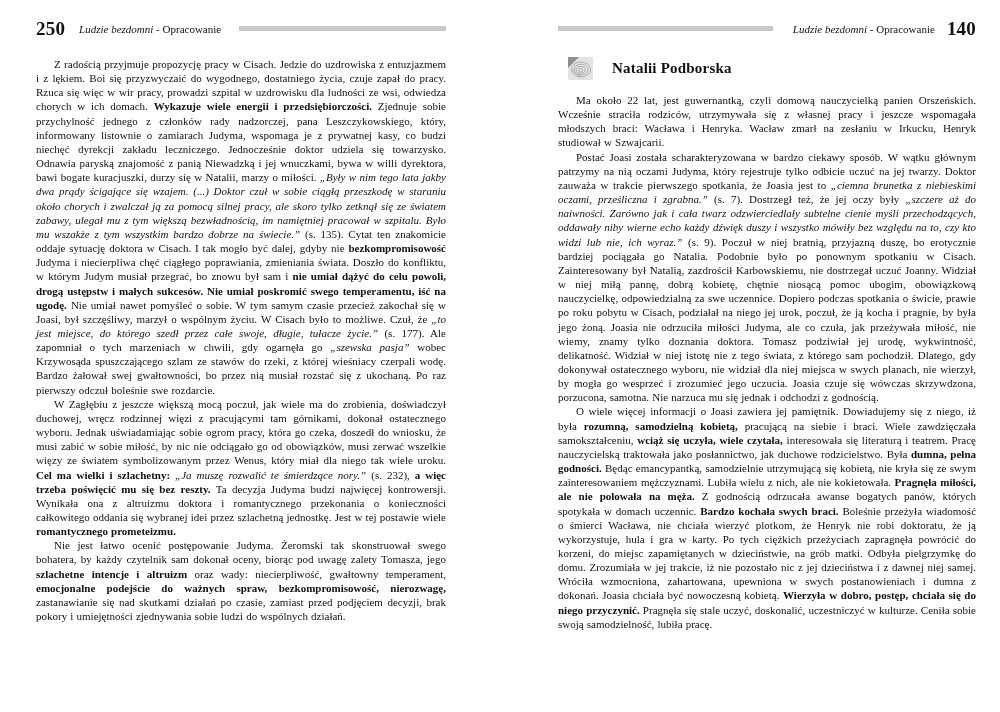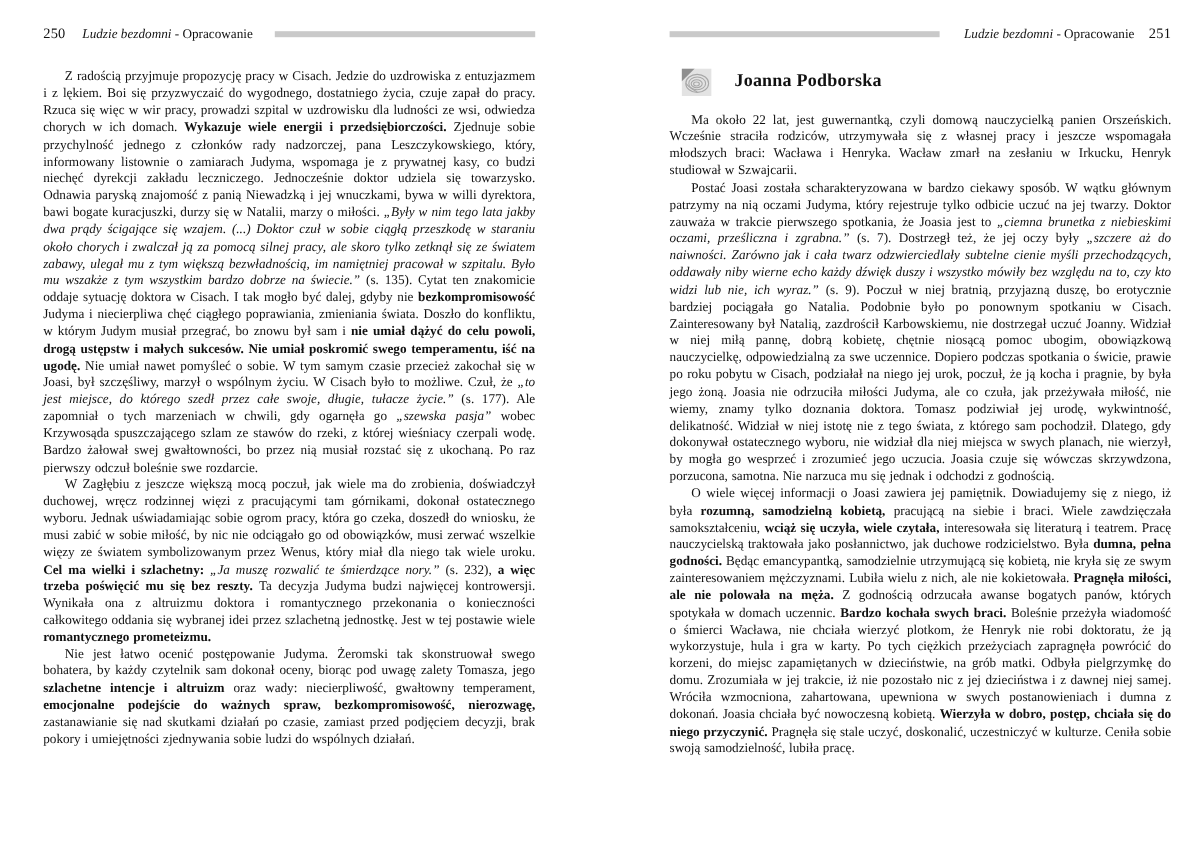--- a/index.html
+++ b/index.html
@@ -6,21 +6,21 @@
   body{
     width:1000px;height:712px;position:relative;background:#ffffff;
     font-family:"Liberation Serif","DejaVu Serif",serif;color:#111;
     -webkit-font-smoothing:antialiased;
   }
   .page{position:absolute;top:20px;}
   .page-left{left:36px;width:410px;}
   .page-right{left:558px;width:418px;}
 
   .running-head{display:flex;align-items:center;height:17px;font-size:11px;}
-  .pagenum{font-weight:normal;font-size:12px;letter-spacing:.2px;}
+  .pagenum{font-weight:bold;font-size:19px;letter-spacing:.2px;}
   .rh-title{white-space:nowrap;text-align:right;}
   .rh-title .it{font-style:italic;}
   .head-rule{height:5px;background:#c9c9c9;flex:1;align-self:center;}
   .page-left .pagenum{margin-right:14px;}
   .page-left .head-rule{margin-left:18px;max-width:228px;}
   .page-right .head-rule{margin-right:20px;max-width:230px;}
   .page-right .running-head{justify-content:flex-end;}
   .page-right .pagenum{margin-left:12px;}
 
   .body-text{margin-top:20px;}
@@ -52,36 +52,36 @@
       <p><span class="n">Z radością przyjmuje propozycję pracy w Cisach. Jedzie do uzdrowiska z entuzjazmem i z lękiem. Boi się przyzwyczaić do wygodnego, dostatniego życia, czuje zapał do pracy. Rzuca się więc w wir pracy, prowadzi szpital w uzdrowisku dla ludności ze wsi, odwiedza chorych w ich domach. </span><span class="b">Wykazuje wiele energii i przedsiębiorczości.</span><span class="n"> Zjednuje sobie przychylność jednego z członków rady nadzorczej, pana Leszczykowskiego, który, informowany listownie o zamiarach Judyma, wspomaga je z prywatnej kasy, co budzi niechęć dyrekcji zakładu leczniczego. Jednocześnie doktor udziela się towarzysko. Odnawia paryską znajomość z panią Niewadzką i jej wnuczkami, bywa w willi dyrektora, bawi bogate kuracjuszki, durzy się w Natalii, marzy o miłości. </span><span class="i">„Były w nim tego lata jakby dwa prądy ścigające się wzajem. (...) Doktor czuł w sobie ciągłą przeszkodę w staraniu około chorych i zwalczał ją za pomocą silnej pracy, ale skoro tylko zetknął się ze światem zabawy, ulegał mu z tym większą bezwładnością, im namiętniej pracował w szpitalu. Było mu wszakże z tym wszystkim bardzo dobrze na świecie.”</span><span class="n"> (s. 135). Cytat ten znakomicie oddaje sytuację doktora w Cisach. I tak mogło być dalej, gdyby nie </span><span class="b">bezkompromisowość</span><span class="n"> Judyma i niecierpliwa chęć ciągłego poprawiania, zmieniania świata. Doszło do konfliktu, w którym Judym musiał przegrać, bo znowu był sam i </span><span class="b">nie umiał dążyć do celu powoli, drogą ustępstw i małych sukcesów. Nie umiał poskromić swego temperamentu, iść na ugodę.</span><span class="n"> Nie umiał nawet pomyśleć o sobie. W tym samym czasie przecież zakochał się w Joasi, był szczęśliwy, marzył o wspólnym życiu. W Cisach było to możliwe. Czuł, że </span><span class="i">„to jest miejsce, do którego szedł przez całe swoje, długie, tułacze życie.”</span><span class="n"> (s. 177). Ale zapomniał o tych marzeniach w chwili, gdy ogarnęła go </span><span class="i">„szewska pasja”</span><span class="n"> wobec Krzywosąda spuszczającego szlam ze stawów do rzeki, z której wieśniacy czerpali wodę. Bardzo żałował swej gwałtowności, bo przez nią musiał rozstać się z ukochaną. Po raz pierwszy odczuł boleśnie swe rozdarcie.</span></p>
       <p><span class="n">W Zagłębiu z jeszcze większą mocą poczuł, jak wiele ma do zrobienia, doświadczył duchowej, wręcz rodzinnej więzi z pracującymi tam górnikami, dokonał ostatecznego wyboru. Jednak uświadamiając sobie ogrom pracy, która go czeka, doszedł do wniosku, że musi zabić w sobie miłość, by nic nie odciągało go od obowiązków, musi zerwać wszelkie więzy ze światem symbolizowanym przez Wenus, który miał dla niego tak wiele uroku. </span><span class="b">Cel ma wielki i szlachetny: </span><span class="i">„Ja muszę rozwalić te śmierdzące nory.”</span><span class="n"> (s. 232), </span><span class="b">a więc trzeba poświęcić mu się bez reszty.</span><span class="n"> Ta decyzja Judyma budzi najwięcej kontrowersji. Wynikała ona z altruizmu doktora i romantycznego przekonania o konieczności całkowitego oddania się wybranej idei przez szlachetną jednostkę. Jest w tej postawie wiele </span><span class="b">romantycznego prometeizmu.</span></p>
       <p><span class="n">Nie jest łatwo ocenić postępowanie Judyma. Żeromski tak skonstruował swego bohatera, by każdy czytelnik sam dokonał oceny, biorąc pod uwagę zalety Tomasza, jego </span><span class="b">szlachetne intencje i altruizm</span><span class="n"> oraz wady: niecierpliwość, gwałtowny temperament, </span><span class="b">emocjonalne podejście do ważnych spraw, bezkompromisowość, nierozwagę,</span><span class="n"> zastanawianie się nad skutkami działań po czasie, zamiast przed podjęciem decyzji, brak pokory i umiejętności zjednywania sobie ludzi do wspólnych działań.</span></p>
     </div>
 </div>
 
 <div class="page page-right">
   <div class="running-head">
     <span class="head-rule"></span>
     <span class="rh-title"><span class="it">Ludzie bezdomni</span><span> - Opracowanie</span></span>
-    <span class="pagenum">251</span>
+    <span class="pagenum">140</span>
   </div>
 
   <div class="section-heading">
     <svg class="icon" viewBox="0 0 25 23" xmlns="http://www.w3.org/2000/svg">
       <rect x="0" y="0" width="25" height="23" fill="#e3e3e3"></rect>
       <path d="M0,0 L11,0 L0,11 Z" fill="#8f8f8f"></path>
       <g fill="none" stroke="#a7a7a7" stroke-width="0.9">
         <ellipse cx="13" cy="12.5" rx="9.5" ry="7.5"></ellipse>
         <ellipse cx="13" cy="12.5" rx="7" ry="5.3"></ellipse>
         <ellipse cx="12.6" cy="12.8" rx="4.6" ry="3.3"></ellipse>
         <ellipse cx="12.4" cy="13" rx="2.4" ry="1.6"></ellipse>
         <path d="M3.5,12.5 Q8,17.5 13,19.5"></path>
       </g>
     </svg>
-    <span class="label">Joanna Podborska</span>
+    <span class="label">Natalii Podborska</span>
   </div>
 
   <div class="body-text">
       <p><span class="n">Ma około 22 lat, jest guwernantką, czyli domową nauczycielką panien Orszeńskich. Wcześnie straciła rodziców, utrzymywała się z własnej pracy i jeszcze wspomagała młodszych braci: Wacława i Henryka. Wacław zmarł na zesłaniu w Irkucku, Henryk studiował w Szwajcarii.</span></p>
       <p><span class="n">Postać Joasi została scharakteryzowana w bardzo ciekawy sposób. W wątku głównym patrzymy na nią oczami Judyma, który rejestruje tylko odbicie uczuć na jej twarzy. Doktor zauważa w trakcie pierwszego spotkania, że Joasia jest to </span><span class="i">„ciemna brunetka z niebieskimi oczami, prześliczna i zgrabna.”</span><span class="n"> (s. 7). Dostrzegł też, że jej oczy były </span><span class="i">„szczere aż do naiwności. Zarówno jak i cała twarz odzwierciedlały subtelne cienie myśli przechodzących, oddawały niby wierne echo każdy dźwięk duszy i wszystko mówiły bez względu na to, czy kto widzi lub nie, ich wyraz.”</span><span class="n"> (s. 9). Poczuł w niej bratnią, przyjazną duszę, bo erotycznie bardziej pociągała go Natalia. Podobnie było po ponownym spotkaniu w Cisach. Zainteresowany był Natalią, zazdrościł Karbowskiemu, nie dostrzegał uczuć Joanny. Widział w niej miłą pannę, dobrą kobietę, chętnie niosącą pomoc ubogim, obowiązkową nauczycielkę, odpowiedzialną za swe uczennice. Dopiero podczas spotkania o świcie, prawie po roku pobytu w Cisach, podziałał na niego jej urok, poczuł, że ją kocha i pragnie, by była jego żoną. Joasia nie odrzuciła miłości Judyma, ale co czuła, jak przeżywała miłość, nie wiemy, znamy tylko doznania doktora. Tomasz podziwiał jej urodę, wykwintność, delikatność. Widział w niej istotę nie z tego świata, z którego sam pochodził. Dlatego, gdy dokonywał ostatecznego wyboru, nie widział dla niej miejsca w swych planach, nie wierzył, by mogła go wesprzeć i zrozumieć jego uczucia. Joasia czuje się wówczas skrzywdzona, porzucona, samotna. Nie narzuca mu się jednak i odchodzi z godnością.</span></p>
       <p><span class="n">O wiele więcej informacji o Joasi zawiera jej pamiętnik. Dowiadujemy się z niego, iż była </span><span class="b">rozumną, samodzielną kobietą,</span><span class="n"> pracującą na siebie i braci. Wiele zawdzięczała samokształceniu, </span><span class="b">wciąż się uczyła, wiele czytała,</span><span class="n"> interesowała się literaturą i teatrem. Pracę nauczycielską traktowała jako posłannictwo, jak duchowe rodzicielstwo. Była </span><span class="b">dumna, pełna godności.</span><span class="n"> Będąc emancypantką, samodzielnie utrzymującą się kobietą, nie kryła się ze swym zainteresowaniem mężczyznami. Lubiła wielu z nich, ale nie kokietowała. </span><span class="b">Pragnęła miłości, ale nie polowała na męża.</span><span class="n"> Z godnością odrzucała awanse bogatych panów, których spotykała w domach uczennic. </span><span class="b">Bardzo kochała swych braci.</span><span class="n"> Boleśnie przeżyła wiadomość o śmierci Wacława, nie chciała wierzyć plotkom, że Henryk nie robi doktoratu, że ją wykorzystuje, hula i gra w karty. Po tych ciężkich przeżyciach zapragnęła powrócić do korzeni, do miejsc zapamiętanych w dzieciństwie, na grób matki. Odbyła pielgrzymkę do domu. Zrozumiała w jej trakcie, iż nie pozostało nic z jej dzieciństwa i z dawnej niej samej. Wróciła wzmocniona, zahartowana, upewniona w swych postanowieniach i dumna z dokonań. Joasia chciała być nowoczesną kobietą. </span><span class="b">Wierzyła w dobro, postęp, chciała się do niego przyczynić.</span><span class="n"> Pragnęła się stale uczyć, doskonalić, uczestniczyć w kulturze. Ceniła sobie swoją samodzielność, lubiła pracę.</span></p>
     </div>
 </div>
 
 </body></html>

